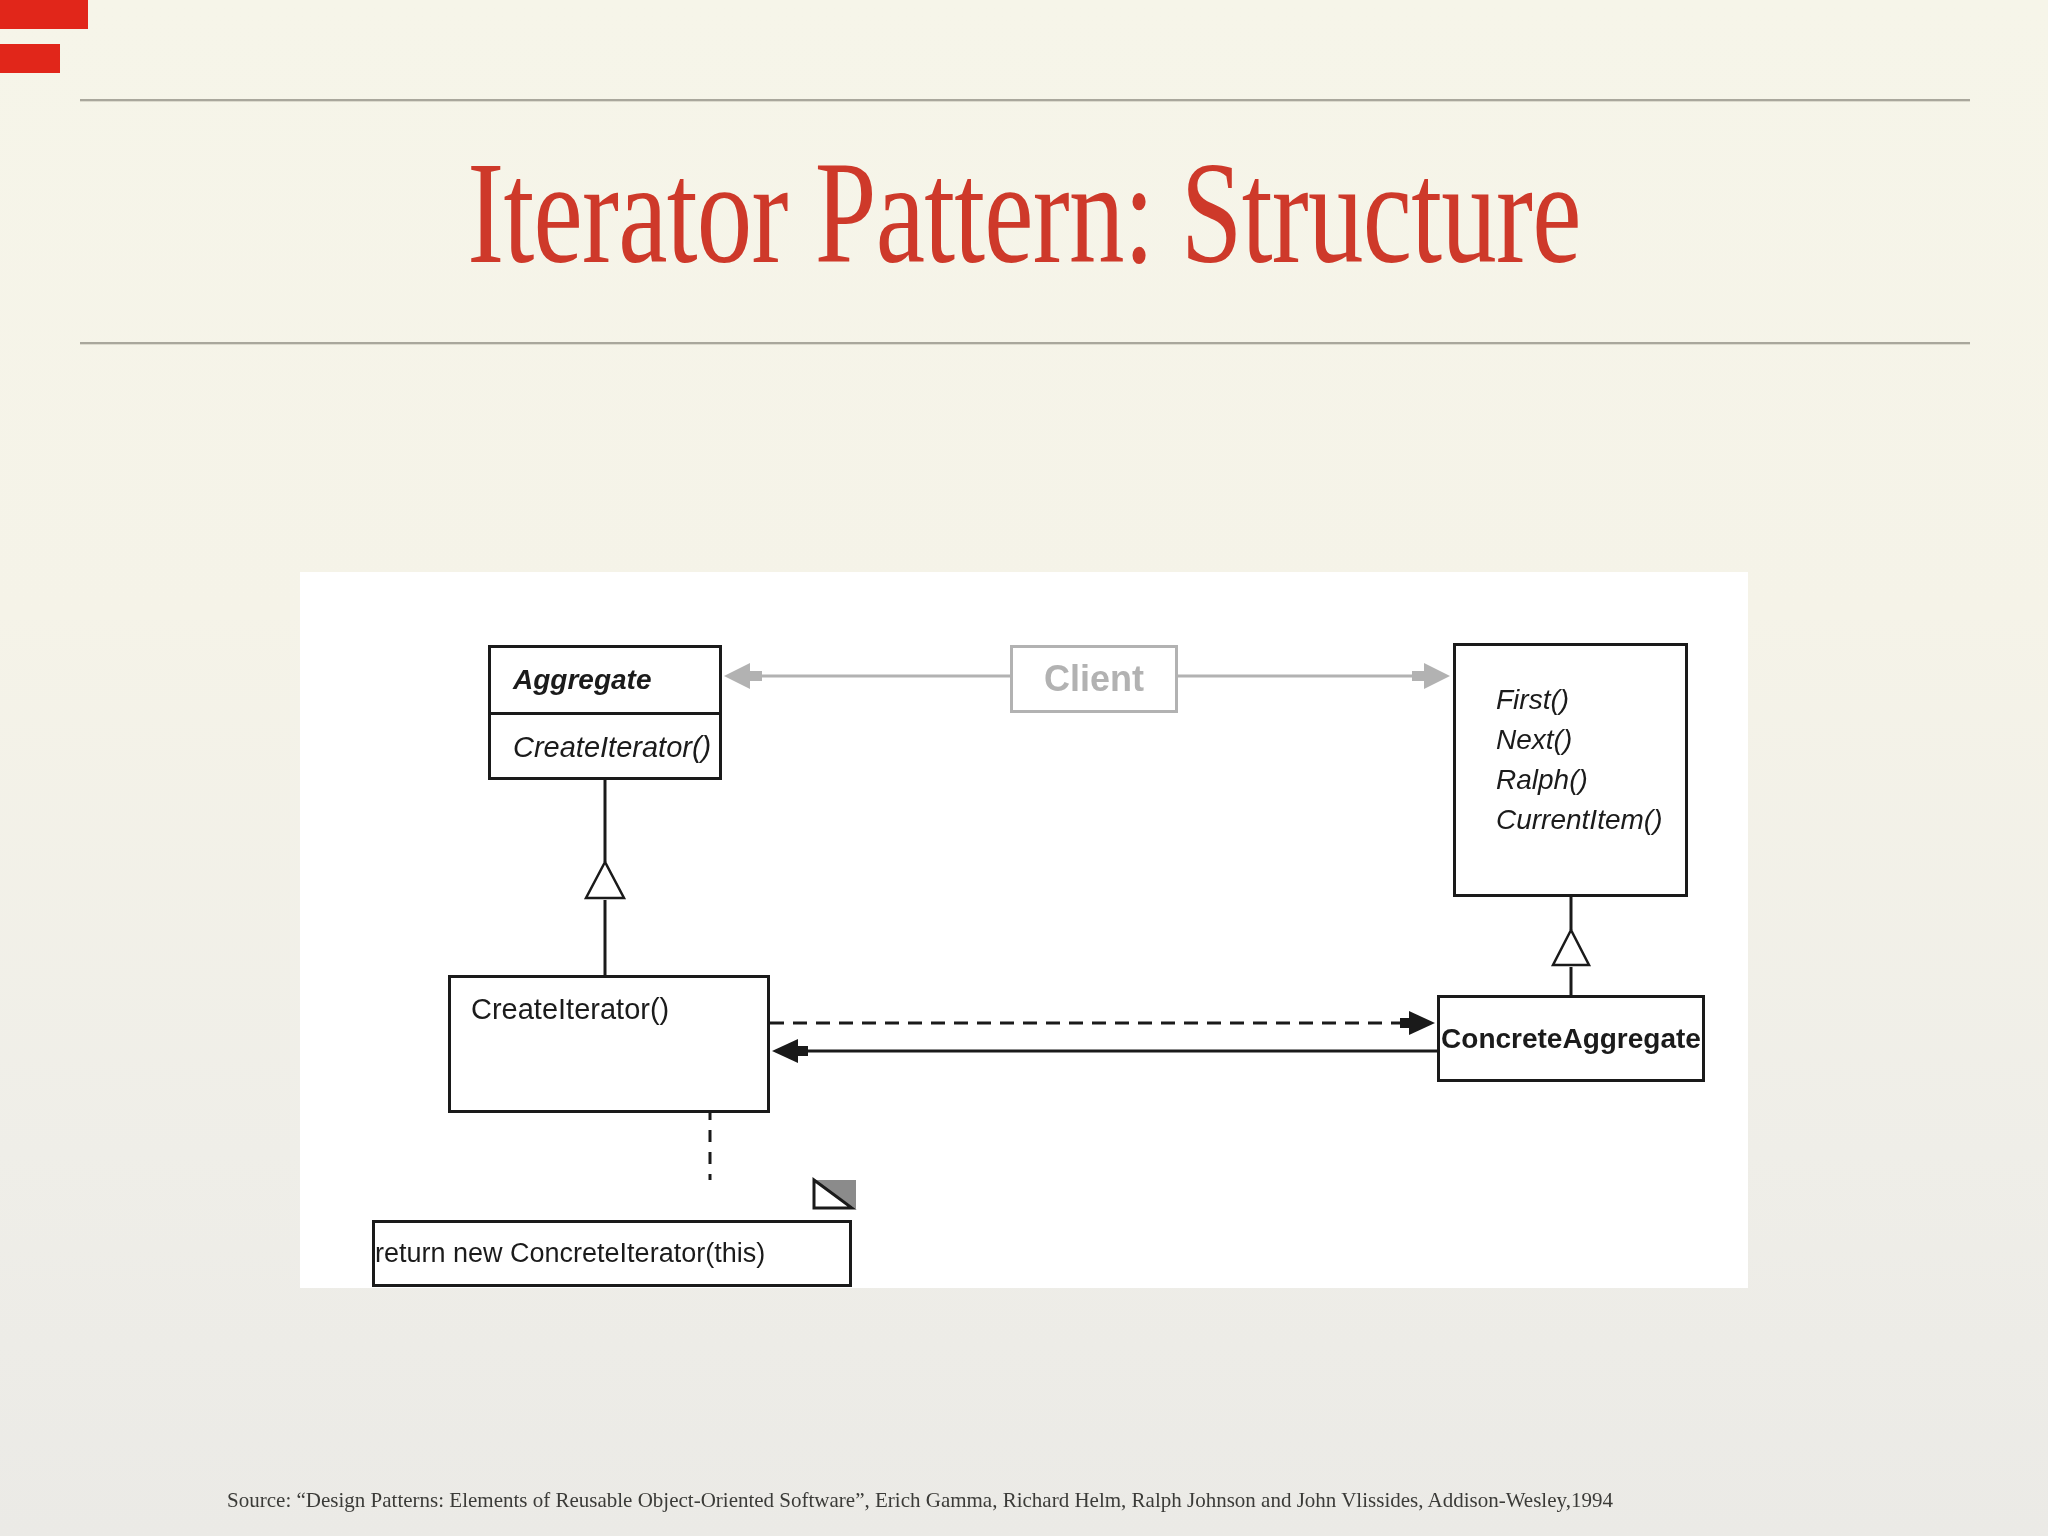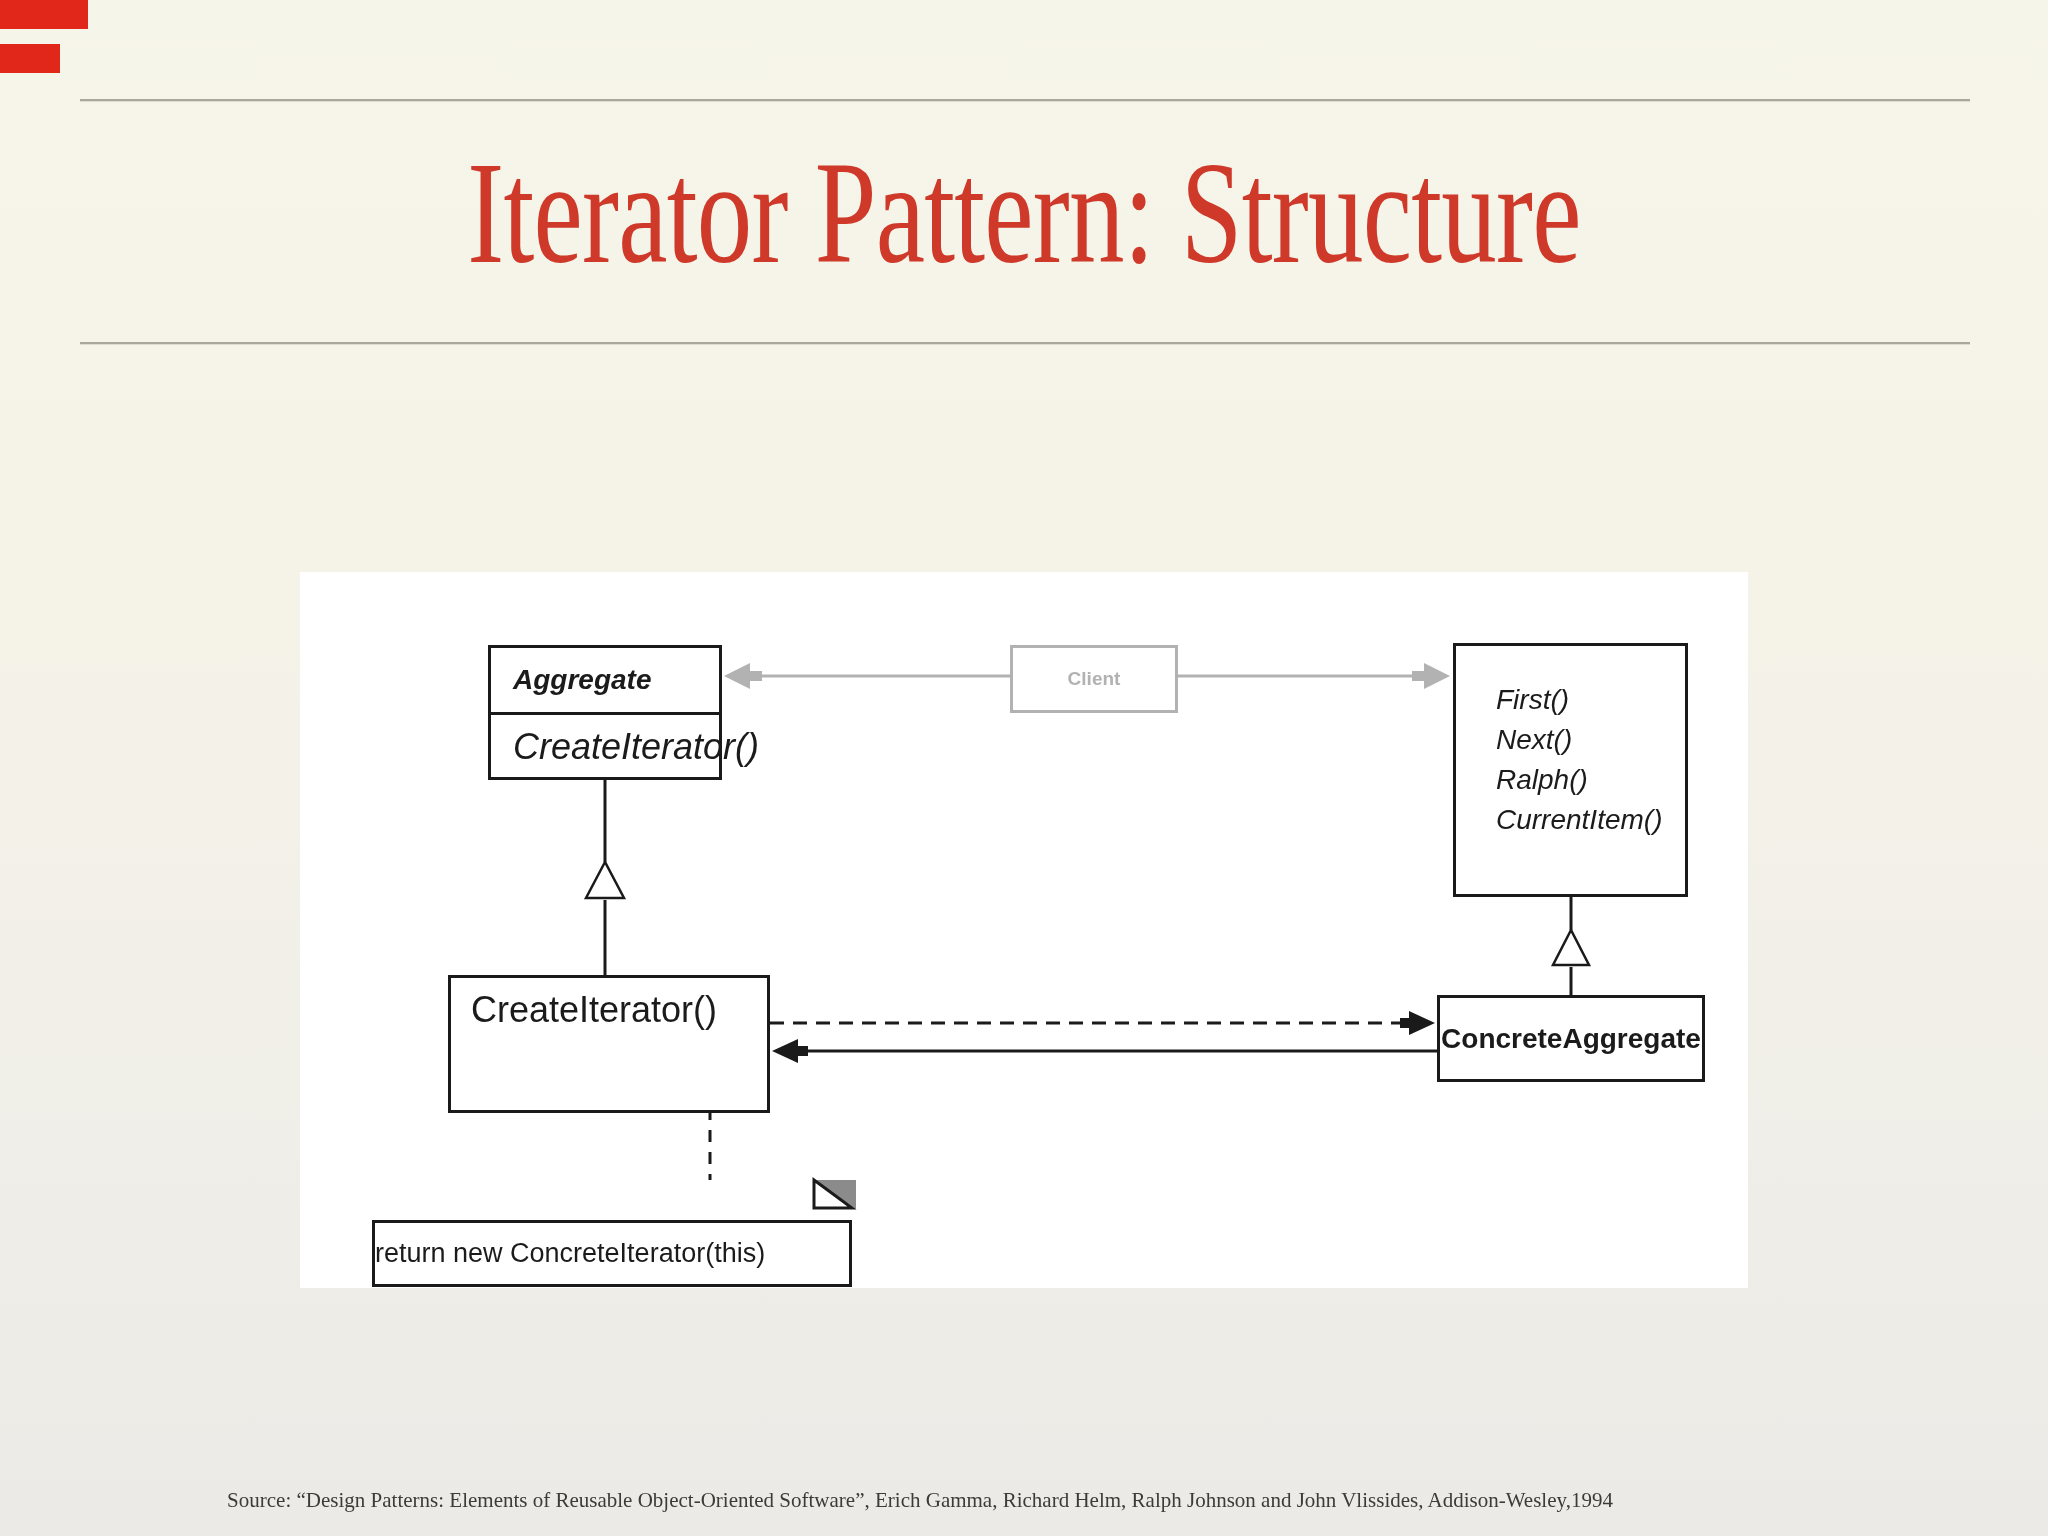--- a/index.html
+++ b/index.html
@@ -29,30 +29,30 @@
   
   .panel{position:absolute;left:300px;top:572px;width:1448px;height:716px;background:#ffffff;}
 
   .uml-svg{position:absolute;left:0;top:0;}
 
   .box{position:absolute;background:#fff;border:3px solid #1a1a1a;box-sizing:border-box;color:#1b1b1b;}
   .compartment{display:flex;align-items:center;box-sizing:border-box;}
   .divided{border-bottom:3px solid #1a1a1a;}
   .cls-name{font-weight:bold;font-size:28px;}
   .abstract .cls-name{font-style:italic;}
-  .method{font-size:36px;}
+  .method{font-size:29px;}
   .abstract .method{font-style:italic;}
 
   .box.aggregate{left:188px;top:73px;width:234px;height:135px;}
   .box.aggregate .compartment{height:64px;padding-left:22px;}
   .box.aggregate .divided{height:67px;}
 
   .box.client{left:710px;top:73px;width:168px;height:68px;border:3px solid #b2b2b2;
     display:flex;align-items:center;justify-content:center;}
-  .box.client .cls-name{color:#b2b2b2;font-style:normal;font-size:19px;}
+  .box.client .cls-name{color:#b2b2b2;font-style:normal;font-size:36px;}
 
   .box.iterator{left:1153px;top:71px;width:235px;height:254px;}
   .box.iterator .divided{height:69px;padding-left:24px;}
   .box.iterator ul{list-style:none;margin:16px;padding:18px 0 0 24px;}
   .box.iterator li{font-size:28px;font-style:italic;line-height:40px;}
 
   .box.concrete-aggregate{left:148px;top:403px;width:322px;height:138px;}
   .box.concrete-aggregate .divided{height:66px;justify-content:center;}
   .box.concrete-aggregate .compartment{height:63px;padding-left:20px;}
 

